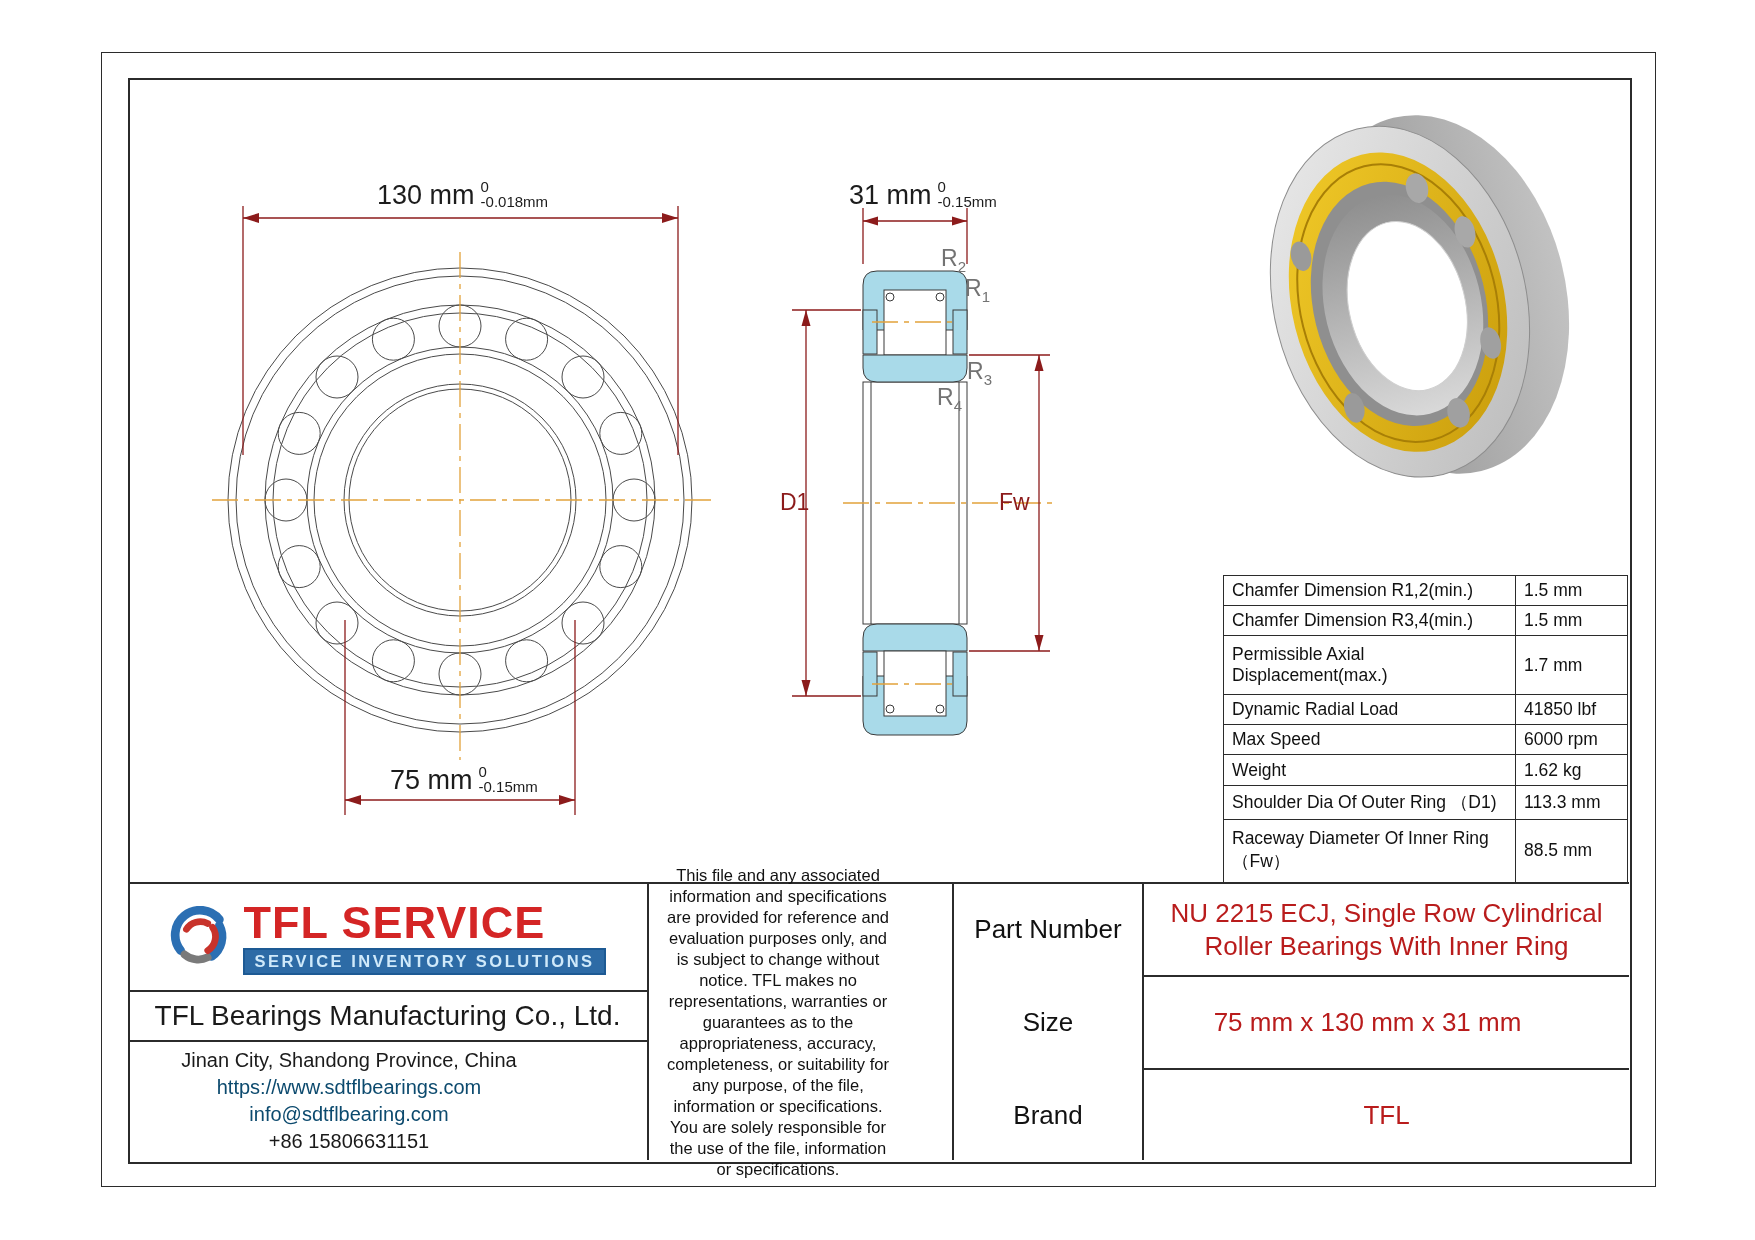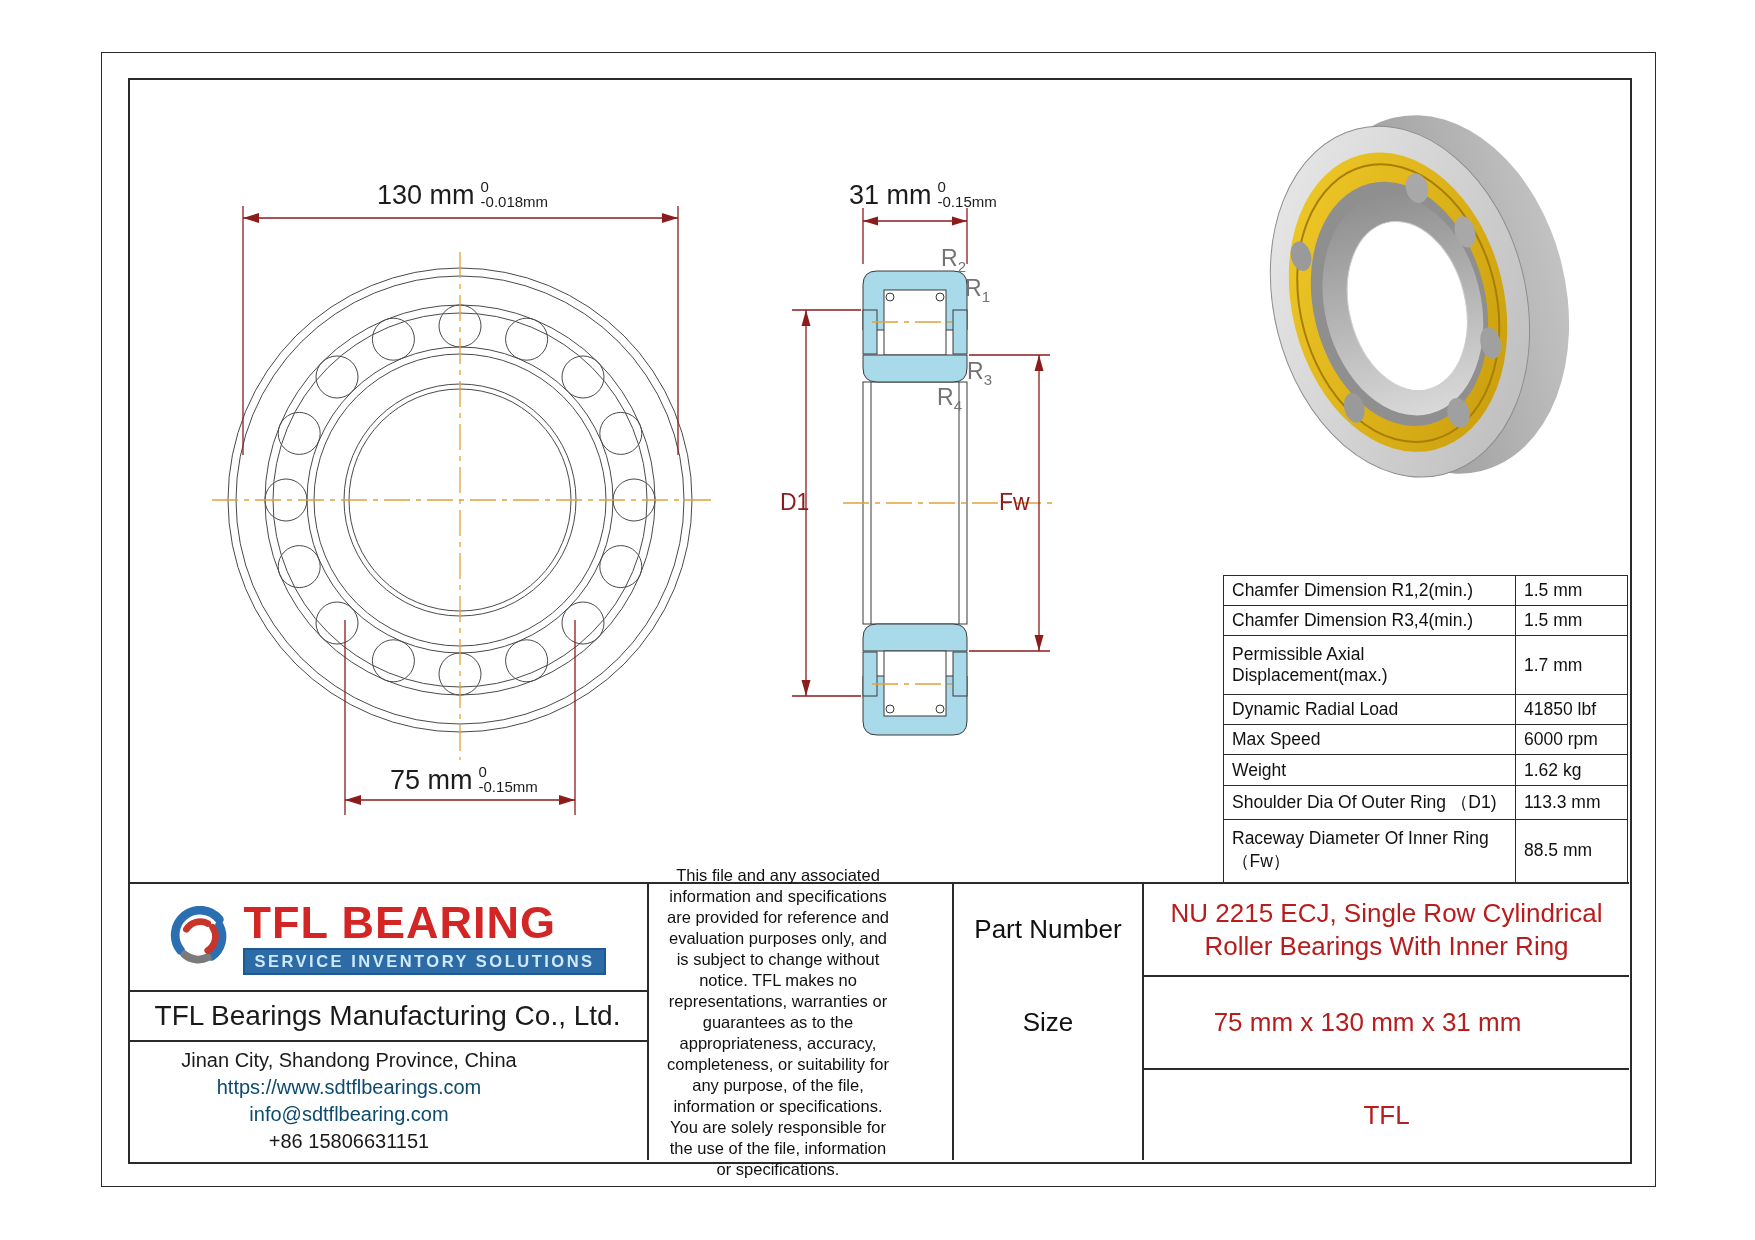--- a/index.html
+++ b/index.html
@@ -263,21 +263,21 @@
       <span>
         <svg width="62" height="62" viewBox="0 0 64 64">
           <path d="M 12 46 A 25 25 0 0 1 52 14" fill="none" stroke="#2B6FB3" stroke-width="9" stroke-linecap="round"></path>
           <path d="M 52 20 A 25 25 0 0 1 44 52" fill="none" stroke="#2B6FB3" stroke-width="9" stroke-linecap="round"></path>
           <path d="M 16 50 A 22 22 0 0 0 40 53" fill="none" stroke="#7a7a7a" stroke-width="8" stroke-linecap="round"></path>
           <path d="M 45 22 A 17 17 0 0 1 40 46" fill="none" stroke="#C8332B" stroke-width="7" stroke-linecap="round"></path>
           <path d="M 18 24 A 17 17 0 0 1 40 18" fill="none" stroke="#C8332B" stroke-width="7" stroke-linecap="round"></path>
         </svg>
       </span>
       <span class="logo-text-col">
-        <span class="logo-name">TFL BEARING</span>
+        <span class="logo-name">TFL SERVICE</span>
         <span class="logo-banner">SERVICE INVENTORY SOLUTIONS</span>
       </span>
     </div>
   </div>
 
   <div class="cell" style="left:0;top:110px;width:519px;height:48px;">
     <span class="company">TFL Bearings Manufacturing Co., Ltd.</span>
   </div>
 
   <div class="cell contact" style="left:0;top:160px;width:442px;height:118px;flex-direction:column;">
@@ -290,20 +290,23 @@
   <div class="cell" style="left:521px;top:2px;width:258px;height:276px;">
     <span class="disclaimer">This file and any associated information and specifications are provided for reference and evaluation purposes only, and is subject to change without notice. TFL makes no representations, warranties or guarantees as to the appropriateness, accuracy, completeness, or suitability for any purpose, of the file, information or specifications.  You are solely responsible for the use of the file, information or specifications.</span>
   </div>
 
   <div class="cell" style="left:826px;top:2px;width:188px;height:91px;">
     <span class="tb-label">Part Number</span>
   </div>
   <div class="cell" style="left:826px;top:95px;width:188px;height:91px;">
     <span class="tb-label">Size</span>
   </div>
+  <div class="cell" style="left:826px;top:188px;width:188px;height:90px;">
+    <span class="tb-label">Brand</span>
+  </div>
 
   <div class="cell" style="left:1016px;top:2px;width:485px;height:91px;">
     <span class="tb-value">NU 2215 ECJ, Single Row Cylindrical Roller Bearings With Inner Ring</span>
   </div>
   <div class="cell" style="left:1016px;top:95px;width:447px;height:91px;">
     <span class="tb-value">75 mm x 130 mm x 31 mm</span>
   </div>
   <div class="cell" style="left:1016px;top:188px;width:485px;height:90px;">
     <span class="tb-value">TFL</span>
   </div>

